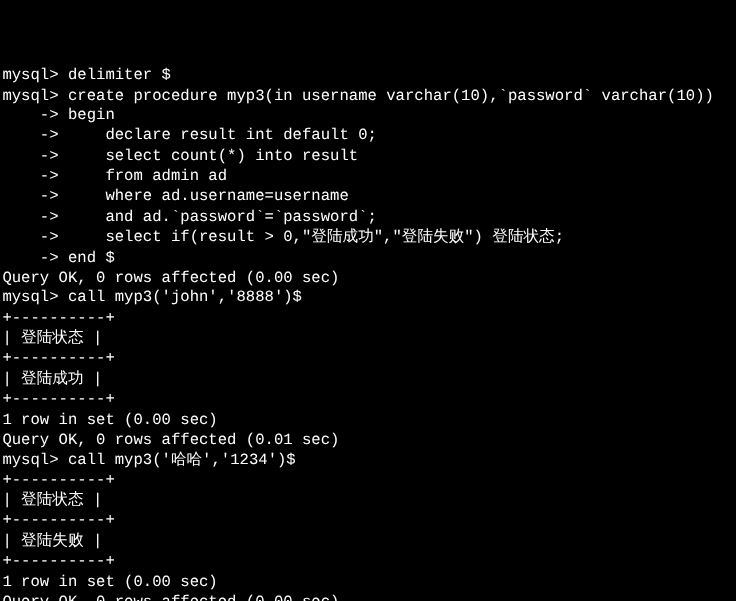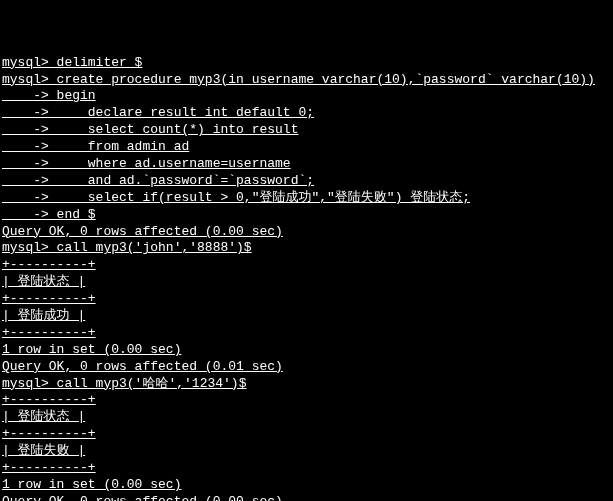--- a/index.html
+++ b/index.html
@@ -9,21 +9,21 @@
       font-size: 13px;
       line-height: 1.3;
       margin: 0;
       padding: 4px 2px;
       white-space: pre;
       width: 613px;
       height: 501px;
       box-sizing: border-box;
       overflow: hidden;
     }
-    .line { display: block; text-decoration: underline; }
+    .line { display: block; }
   </style>
 </head>
 <body>
 
 
 <div id="terminal"><span class="line">mysql&gt; delimiter $</span><span class="line">mysql&gt; create procedure myp3(in username varchar(10),`password` varchar(10))</span><span class="line">    -&gt; begin</span><span class="line">    -&gt;     declare result int default 0;</span><span class="line">    -&gt;     select count(*) into result</span><span class="line">    -&gt;     from admin ad</span><span class="line">    -&gt;     where ad.username=username</span><span class="line">    -&gt;     and ad.`password`=`password`;</span><span class="line">    -&gt;     select if(result &gt; 0,"登陆成功","登陆失败") 登陆状态;</span><span class="line">    -&gt; end $</span><span class="line">Query OK, 0 rows affected (0.00 sec)</span><span class="line"></span><span class="line">mysql&gt; call myp3('john','8888')$</span><span class="line">+----------+</span><span class="line">| 登陆状态 |</span><span class="line">+----------+</span><span class="line">| 登陆成功 |</span><span class="line">+----------+</span><span class="line">1 row in set (0.00 sec)</span><span class="line"></span><span class="line">Query OK, 0 rows affected (0.01 sec)</span><span class="line"></span><span class="line">mysql&gt; call myp3('哈哈','1234')$</span><span class="line">+----------+</span><span class="line">| 登陆状态 |</span><span class="line">+----------+</span><span class="line">| 登陆失败 |</span><span class="line">+----------+</span><span class="line">1 row in set (0.00 sec)</span><span class="line"></span><span class="line">Query OK, 0 rows affected (0.00 sec)</span></div>
 
 
 
 

